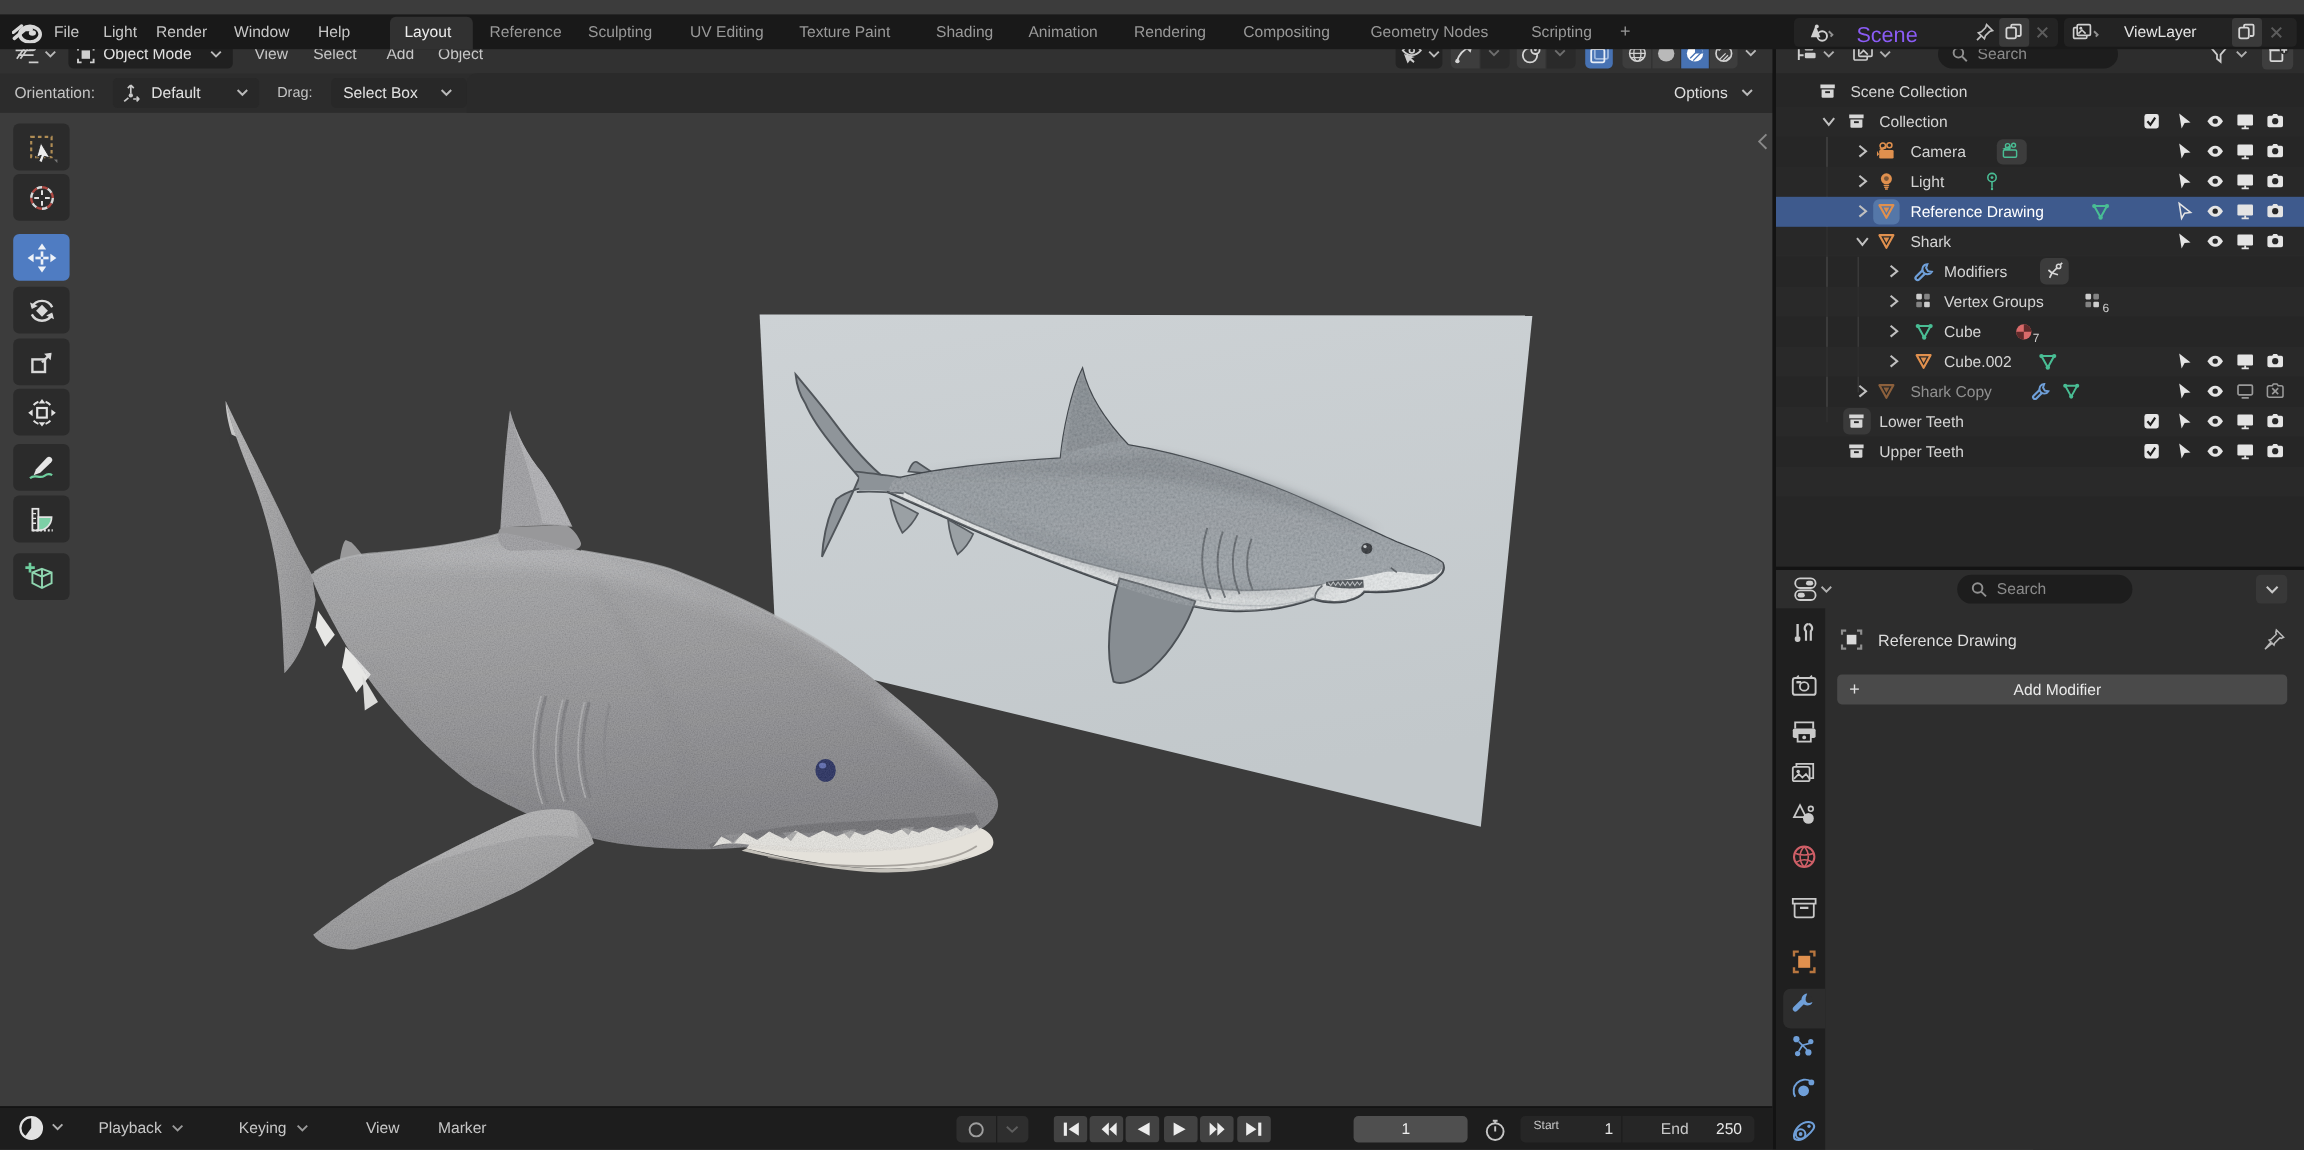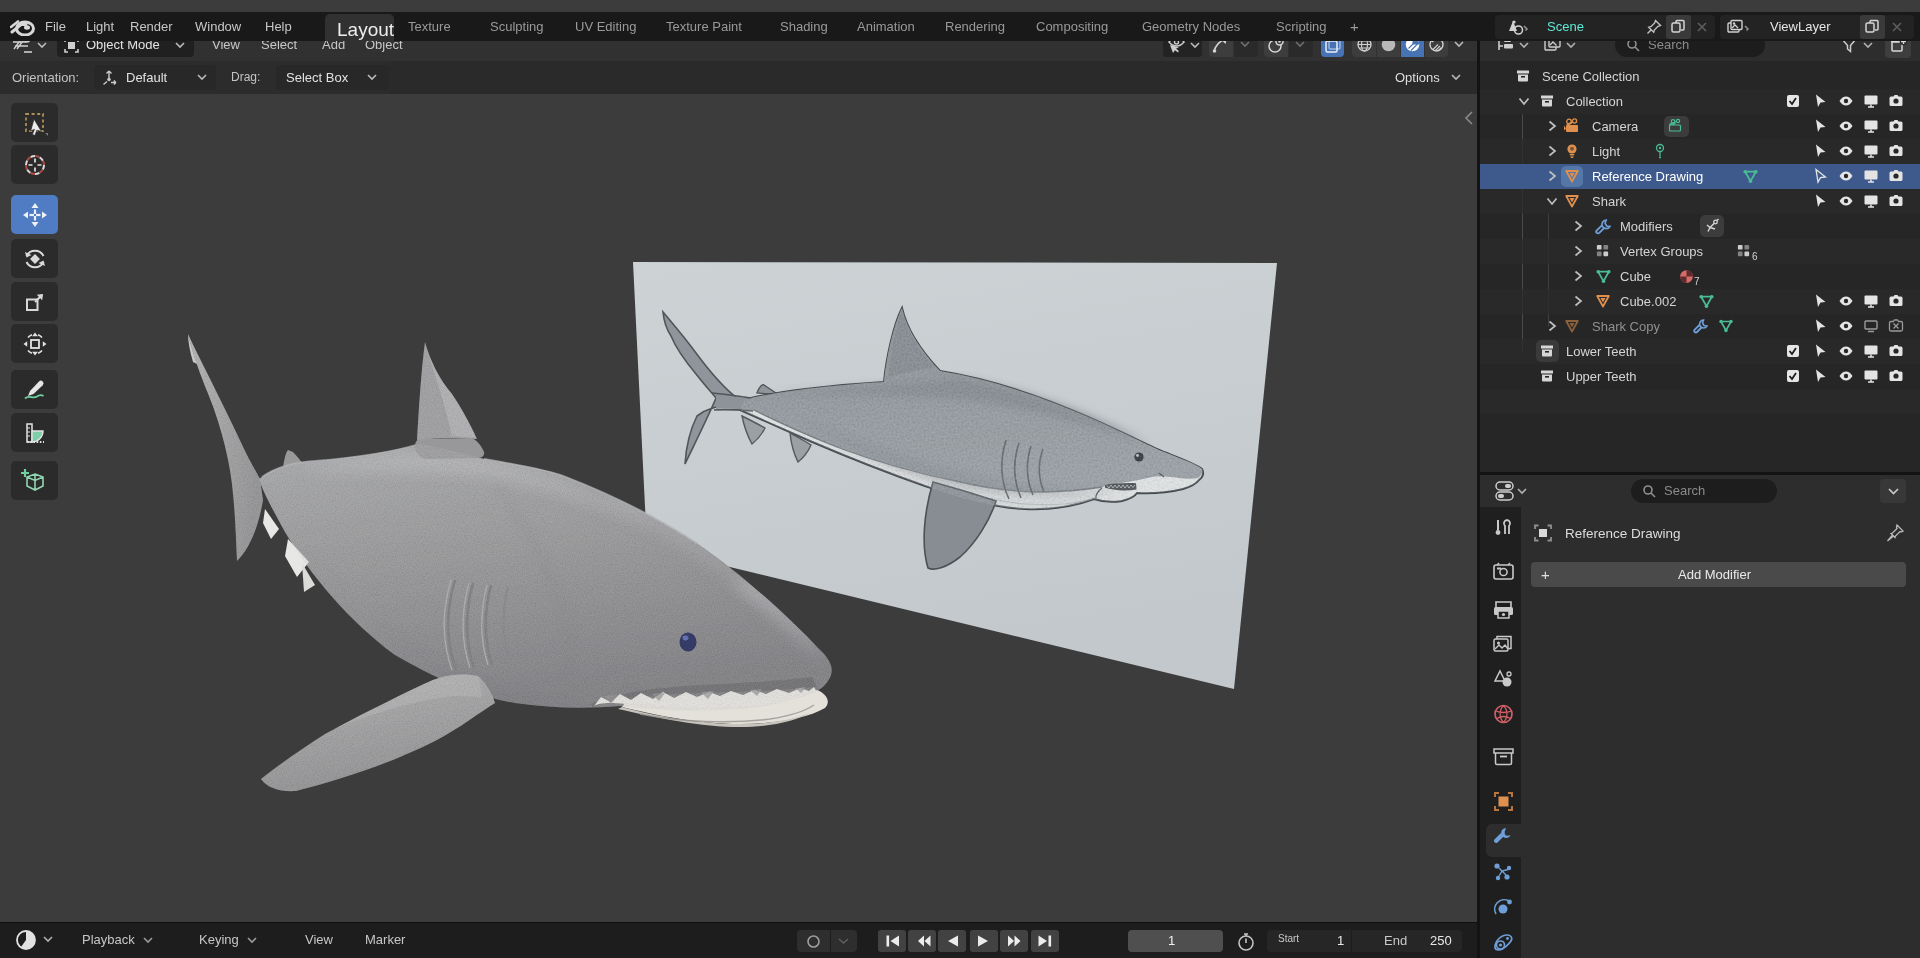--- a/index.html
+++ b/index.html
@@ -263,41 +263,41 @@
     <ellipse cx="17" cy="11.5" rx="3" ry="2.2" fill="#d8d8d8"></ellipse>
     <path d="M2,16 L11,8.5 L16,8.5" fill="none" stroke="#d8d8d8" stroke-width="3" stroke-linecap="round"></path>
     <path d="M1,11 L8,5.5" fill="none" stroke="#d8d8d8" stroke-width="2.6" stroke-linecap="round"></path>
   </svg>
   <span class="abs menutxt" style="left:45px;top:7px">File</span>
   <span class="abs menutxt" style="left:86px;top:7px">Light</span>
   <span class="abs menutxt" style="left:130px;top:7px">Render</span>
   <span class="abs menutxt" style="left:195px;top:7px">Window</span>
   <span class="abs menutxt" style="left:265px;top:7px">Help</span>
   <div class="abs" style="left:325px;top:2px;width:69px;height:27px;background:#313131;border-radius:5px 5px 0 0"></div>
-  <span class="abs" style="left:337px;top:7px;color:#ededed;font-size:19px">Layout</span>
-  <span class="abs tab" style="left:408px;top:7px">Texture</span>
+  <span class="abs" style="left:337px;top:7px;color:#ededed;font-size:13px">Layout</span>
+  <span class="abs tab" style="left:408px;top:7px">Reference</span>
   <span class="abs tab" style="left:490px;top:7px">Sculpting</span>
   <span class="abs tab" style="left:575px;top:7px">UV Editing</span>
   <span class="abs tab" style="left:666px;top:7px">Texture Paint</span>
   <span class="abs tab" style="left:780px;top:7px">Shading</span>
   <span class="abs tab" style="left:857px;top:7px">Animation</span>
   <span class="abs tab" style="left:945px;top:7px">Rendering</span>
   <span class="abs tab" style="left:1036px;top:7px">Compositing</span>
   <span class="abs tab" style="left:1142px;top:7px">Geometry Nodes</span>
   <span class="abs tab" style="left:1276px;top:7px">Scripting</span>
   <span class="abs tab" style="left:1350px;top:6px;font-size:15px">+</span>
 
   <div class="abs" style="left:1495px;top:3px;width:220px;height:24px;background:#232323;border-radius:4px"></div>
   <svg class="abs" style="left:1503px;top:6px" width="26" height="18" viewBox="0 0 26 18">
     <path d="M6,13 L10,3 L14,13 Z" fill="#d0d0d0"></path>
     <circle cx="15.5" cy="12" r="4" fill="none" stroke="#d0d0d0" stroke-width="1.6"></circle>
     <circle cx="11" cy="4" r="1.6" fill="#d0d0d0"></circle>
     <path d="M21,8 l3,3 l-1.5,1.5" fill="none" stroke="#909090" stroke-width="1.6"></path>
   </svg>
-  <span class="abs" style="left:1547px;top:7px;color:#5eead4;font-size:13px">Scene</span>
+  <span class="abs" style="left:1547px;top:7px;color:#8b5cf6;font-size:18px">Scene</span>
   <svg class="abs" style="left:1645px;top:6px" width="18" height="18" viewBox="0 0 18 18">
     <path d="M10.5,2.5 l5,5 -2.5,0.8 -3.5,3.5 -0.8,2.5 -5,-5 2.5,-0.8 3.5,-3.5 Z" fill="none" stroke="#c0c0c0" stroke-width="1.4"></path>
     <path d="M6.5,11.5 l-4,4" stroke="#c0c0c0" stroke-width="1.5"></path>
   </svg>
   <div class="abs" style="left:1666px;top:3px;width:25px;height:24px;background:#3a3a3a;border-radius:3px"></div>
   <svg class="abs" style="left:1670px;top:7px" width="17" height="16" viewBox="0 0 17 16">
     <rect x="2" y="4" width="8" height="9" rx="1.5" fill="none" stroke="#d5d5d5" stroke-width="1.5"></rect>
     <path d="M6,4 V2.5 A1,1 0 0 1 7,1.5 h6 a1,1 0 0 1 1,1 V10 a1,1 0 0 1 -1,1 H11" fill="none" stroke="#d5d5d5" stroke-width="1.5"></path>
   </svg>
   <svg class="abs" style="left:1695px;top:8px" width="14" height="14" viewBox="0 0 14 14">

